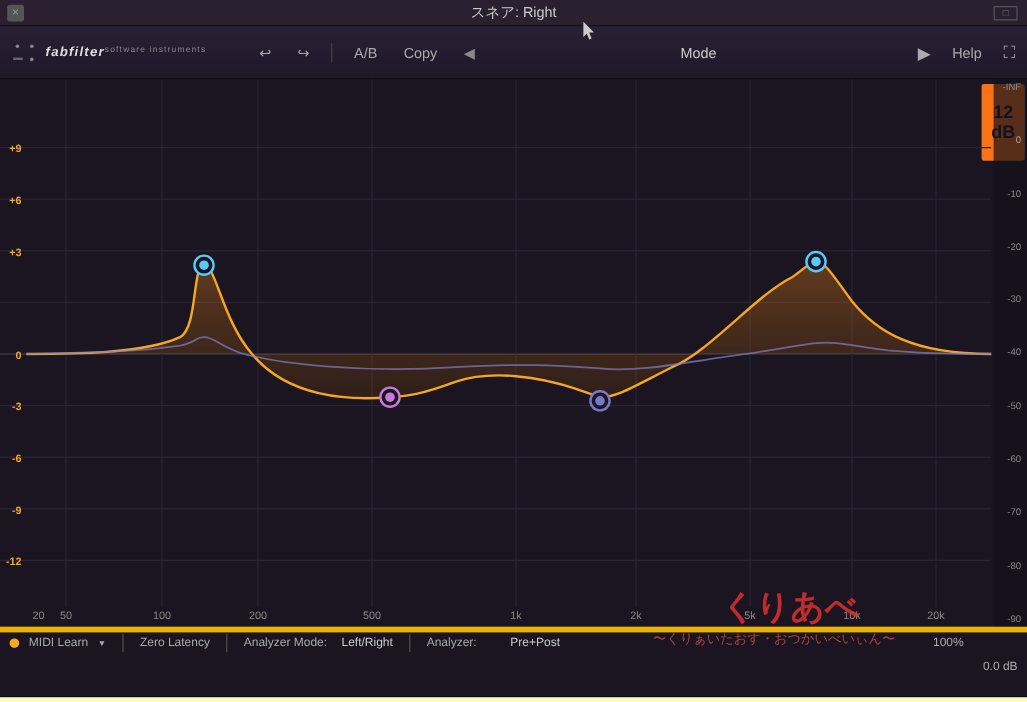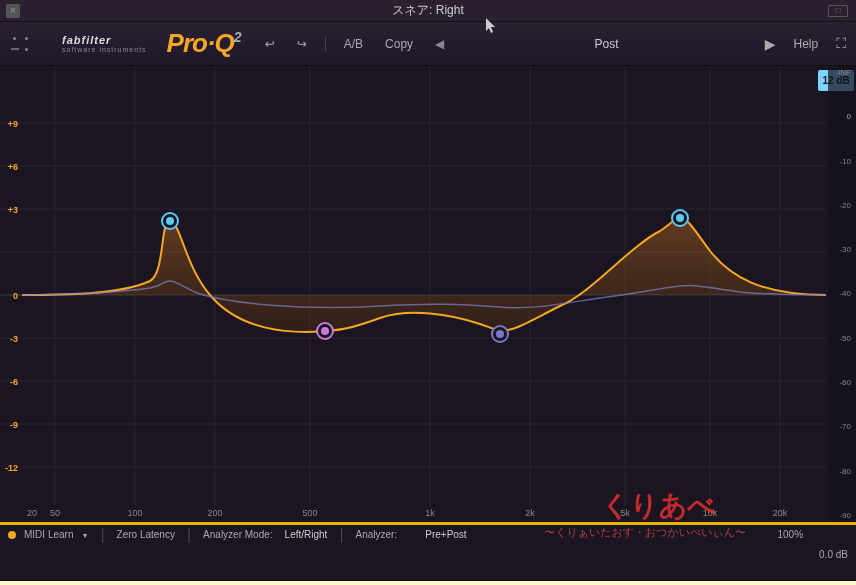--- a/index.html
+++ b/index.html
@@ -92,22 +92,21 @@
       background: #888;
       border-radius: 50%;
     }
     .logo-cell .line {
       width: 8px;
       height: 2px;
       background: #666;
     }
     #brand-text {
       display: flex;
-      flex-direction: column;
-      margin-left: 24px;
+      flex-direction: row;
     }
     #brand-name {
       color: #ddd;
       font-size: 11px;
       font-style: italic;
       font-weight: bold;
       letter-spacing: 1px;
     }
     #brand-sub {
       color: #888;
@@ -192,44 +191,44 @@
       padding-right: 3px;
     }
     .db-label.zero { color: #aaa; }
 
     
     #db-scale-box {
       position: absolute;
       top: 4px;
       right: 2px;
       width: 36px;
-      background: #7dd3fc;
+      background: #f97316;
       color: #1a1520;
-      font-size: 10px;
+      font-size: 15px;
       font-weight: bold;
       text-align: center;
-      padding: 5px 2px;
+      padding: 15px 2px;
       border-radius: 2px;
     }
 
     
     #eq-svg {
       position: absolute;
       top: 0;
       left: 0;
       width: 100%;
       height: 100%;
     }
 
     
     #statusbar {
       width: 100%;
       height: 22px;
       background: #1a1520;
-      border-top: 3px solid #eab308;
+      border-top: 5px solid #eab308;
       display: flex;
       align-items: center;
       padding: 0 8px;
       gap: 8px;
     }
     .status-indicator {
       width: 8px;
       height: 8px;
       background: #f5a623;
       border-radius: 50%;
@@ -324,31 +323,28 @@
         </div>
       <div class="logo-cell">
           <div class="dot"></div>
         </div>
     </div>
     <div id="brand-text">
       <span id="brand-name">fabfilter</span>
       <span id="brand-sub">software instruments</span>
     </div>
   </div>
-  <div id="product-name">
-    <span>Pro·Q</span><sup>2</sup>
-  </div>
   <div id="header-controls">
     <span class="header-btn">↩</span>
     <span class="header-btn">↪</span>
     <div class="header-separator"></div>
     <span class="header-btn">A/B</span>
     <span class="header-btn">Copy</span>
     <span class="header-btn" style="color:#888;">◀</span>
-    <span id="preset-name">Post</span>
+    <span id="preset-name">Mode</span>
     <span id="play-btn">▶</span>
     <span class="header-btn" style="margin-left:auto;">Help</span>
     <span id="fullscreen-btn">⛶</span>
   </div>
 </div>
 
 <div id="eq-display">
 
   <div id="db-scale-box">12 dB</div>
 

